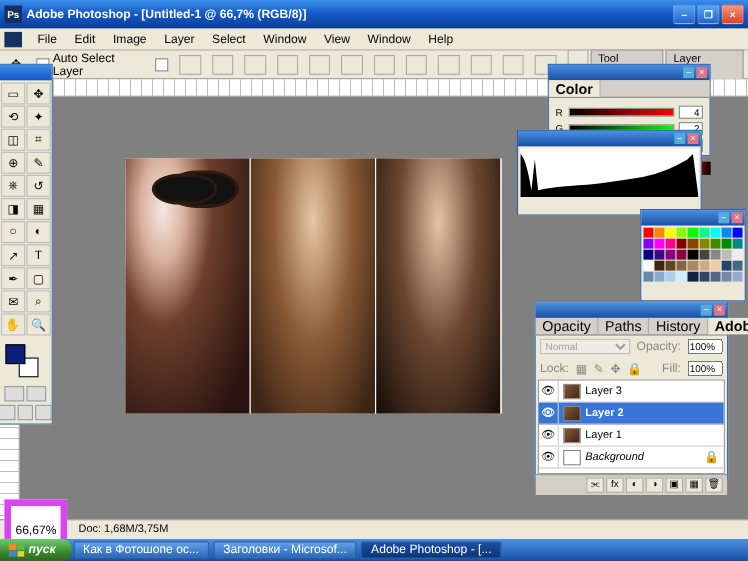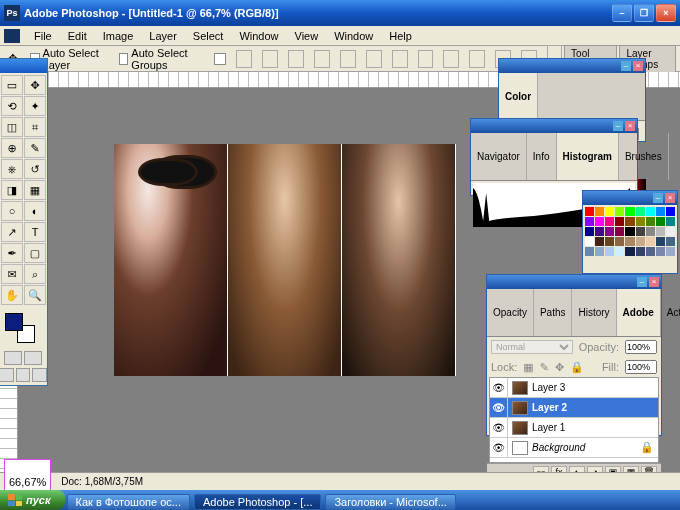--- a/index.html
+++ b/index.html
@@ -49,21 +49,21 @@
 .toolbox .bg { position:absolute; left:14px; top:14px; width:18px; height:18px; background:#fff; border:1px solid #000; }
 .toolbox .qm { display:flex; justify-content:center; gap:2px; padding-bottom:3px; }
 .toolbox .qm span { width:18px; height:14px; border:1px solid #999; background:#ddd; }
 
 
 .panel { position:absolute; background:#ece9d8; border:1px solid #2a5fab; }
 .panel .pt { height:14px; background:linear-gradient(#4a90e2,#1a4fa3); display:flex; justify-content:flex-end; align-items:center; padding-right:2px; gap:2px; }
 .panel .pt span { width:10px; height:10px; background:#d78; font-size:8px; line-height:10px; text-align:center; color:#fff; }
 .panel .pt .min { background:#5ad; }
 .tabs { display:flex; background:#d4d0c8; border-bottom:1px solid #888; }
-.tabs .tab { padding:18px 6px; font-size:10px; border-right:1px solid #aaa; }
+.tabs .tab { padding:0 6px; font-size:13px; border-right:1px solid #aaa; }
 .tabs .tab.active { background:#ece9d8; font-weight:bold; }
 
 
 .panel.color { top:58px; left:498px; width:148px; height:84px; }
 .color-body { padding:4px 6px; }
 .slider-row { display:flex; align-items:center; gap:4px; margin:3px 0; }
 .slider-row .lbl { width:8px; font-size:9px; }
 .slider-row .track { flex:1; height:8px; border:1px solid #888; }
 .slider-row .r { background:linear-gradient(90deg,#000,#f00); }
 .slider-row .g { background:linear-gradient(90deg,#000,#0f0); }
@@ -93,25 +93,25 @@
 .layer-row .thumb { width:16px; height:14px; margin:0 4px; border:1px solid #888; }
 .layer-row .thumb.img { background:linear-gradient(135deg,#8a5a35,#3d2515); }
 .layer-row .thumb.bg { background:#fff; }
 .layer-row .nm { font-size:10px; }
 .layer-row.bgrow .nm { font-style:italic; }
 .panel-footer { display:flex; justify-content:flex-end; gap:2px; padding:2px 4px; background:#d4d0c8; border-top:1px solid #999; }
 .panel-footer span { width:16px; height:14px; border:1px solid #aaa; background:#ece9d8; font-size:9px; text-align:center; }
 
 
 .statusbar { position:absolute; bottom:20px; left:0; right:0; height:18px; background:#ece9d8; border-top:1px solid #999; display:flex; align-items:center; padding-left:4px; gap:10px; }
-.statusbar .zoom { border:1px solid #d946ef; padding:16px 4px; background:#fff; }
+.statusbar .zoom { border:6px solid #d946ef; padding:16px 4px; background:#fff; }
 .statusbar .doc { font-size:10px; }
 
 
-.taskbar { position:absolute; bottom:0; left:0; right:0; height:20px; background:linear-gradient(180deg,#4a90e2,#1a4fa3); display:flex; align-items:flex-end; }
+.taskbar { position:absolute; bottom:0; left:0; right:0; height:20px; background:linear-gradient(180deg,#4a90e2,#1a4fa3); display:flex; align-items:center; }
 .start { height:100%; padding:0 14px 0 8px; background:linear-gradient(180deg,#6fcb6e,#3a8a2c 60%,#2b6320); color:#fff; font-weight:bold; font-style:italic; display:flex; align-items:center; gap:4px; font-size:11px; border-radius:0 8px 8px 0; }
 .start .win { width:14px; height:12px; display:grid; grid-template-columns:1fr 1fr; grid-template-rows:1fr 1fr; gap:1px; }
 .start .win span:nth-child(1){background:#e83;} .start .win span:nth-child(2){background:#5b5;} .start .win span:nth-child(3){background:#48c;} .start .win span:nth-child(4){background:#ec4;}
 .task-item { height:16px; margin:0 2px; padding:0 8px; border:1px solid #2a5fab; background:linear-gradient(180deg,#5fa3e8,#2e66b5); color:#fff; font-size:10px; display:flex; align-items:center; gap:4px; border-radius:2px; }
 .task-item.active { background:linear-gradient(180deg,#1a4fa3,#0c3575); }
 .tray { margin-left:auto; height:100%; background:linear-gradient(180deg,#3cacea,#1a7fc3); display:flex; align-items:center; padding:0 8px; gap:6px; color:#fff; font-size:10px; }
 .tray .ico { width:12px; height:12px; }
 </style>
 </head>
 <body>
@@ -137,24 +137,20 @@
   <span>View</span>
   <span>Window</span>
   <span>Help</span>
 </div>
 
 <div class="optionsbar">
   <span class="move-icon">✥</span>
   <div class="checkbox">
       <span class="cb"></span>
       <span>Auto Select Layer</span>
-    </div>
-  <div class="checkbox">
-      <span class="cb"></span>
-      <span>Auto Select Groups</span>
     </div>
   <div class="checkbox">
       <span class="cb"></span>
     </div>
   <span class="iconbtn"></span>
   <span class="iconbtn"></span>
   <span class="iconbtn"></span>
   <span class="iconbtn"></span>
   <span class="iconbtn"></span>
   <span class="iconbtn"></span>
@@ -248,26 +244,20 @@
       </div>
   </div>
   <div class="spectrum"></div>
 </div>
 
 <div class="panel hist">
   <div class="pt">
       <span class="min">–</span>
       <span>×</span>
     </div>
-  <div class="tabs">
-    <span class="tab">Navigator</span>
-    <span class="tab">Info</span>
-    <span class="tab active">Histogram</span>
-    <span class="tab">Brushes</span>
-  </div>
   <div class="hist-body">
     <svg viewBox="0 0 160 44" preserveAspectRatio="none">
         <path fill="#000" d="M0,44 L0,5 Q5,8 10,38 L13,10 L16,38 Q26,35 60,33 Q80,31 110,26 Q130,22 150,10 L155,5 L160,44 Z"></path>
       </svg>
   </div>
 </div>
 
 <div class="panel swatch">
   <div class="pt">
       <span class="min">–</span>
@@ -393,19 +383,19 @@
         <span></span>
         <span></span>
         <span></span>
         <span></span>
       </span>
     <span>пуск</span>
   </div>
   <div class="task-item">
       <span>Как в Фотошопе ос...</span>
     </div>
+  <div class="task-item">
+      <span>Заголовки - Microsof...</span>
+    </div>
   <div class="task-item active">
       <span>Adobe Photoshop - [...</span>
     </div>
-  <div class="task-item">
-      <span>Заголовки - Microsof...</span>
-    </div>
 </div>
 
 </body></html>

